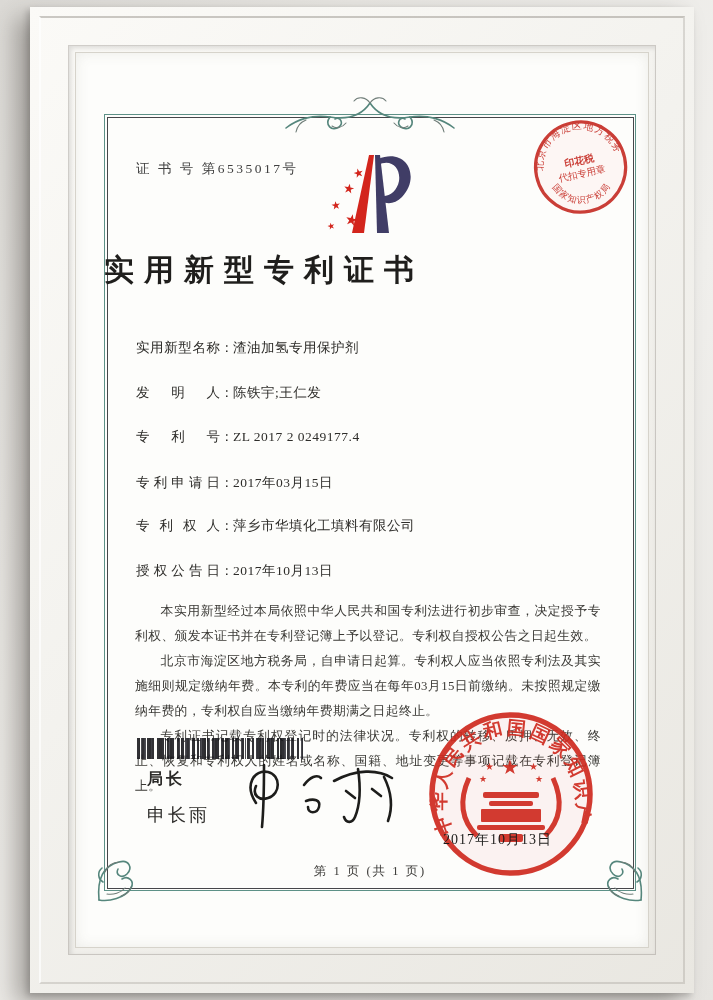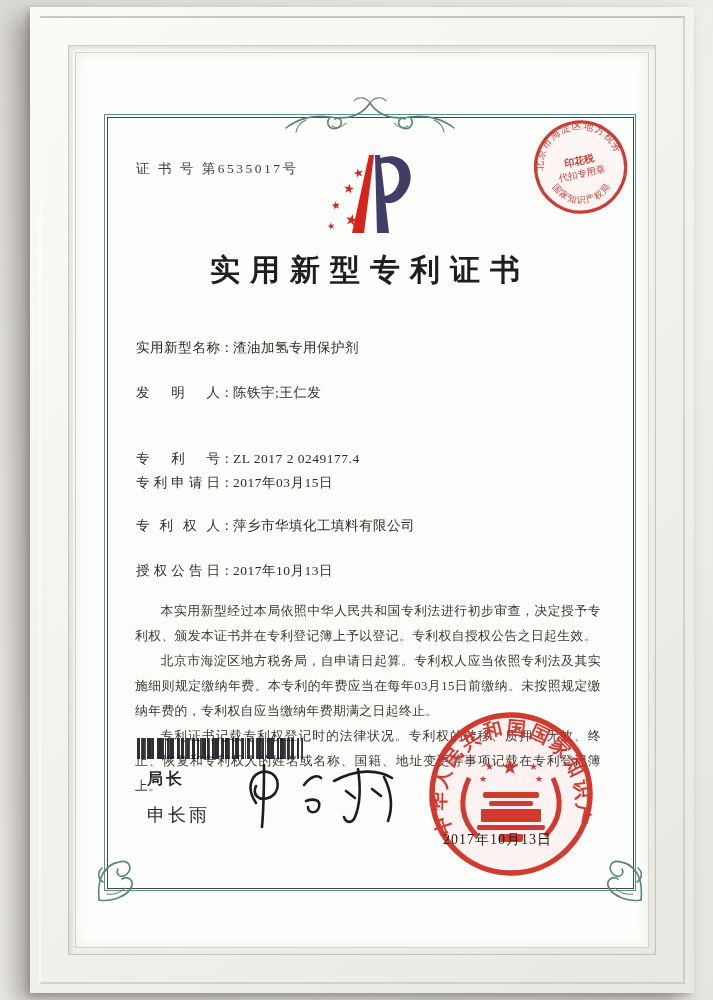--- a/index.html
+++ b/index.html
@@ -33,21 +33,21 @@
     border:1.5px solid #5d9187;
   }
   .border-box .inner-line { position:absolute; inset:1.5px; border:1px solid #46464a; }
   .orn { position:absolute; pointer-events:none; }
   .orn svg { display:block; }
   .orn-top { left:50%; top:-22px; transform:translateX(-50%); }
   .orn-bl { left:-12px; bottom:-14px; }
   .orn-br { right:-12px; bottom:-14px; transform:scaleX(-1); }
   
   .cert-no { position:absolute; left:60px; top:107px; font-size:13.5px; letter-spacing:2.5px; color:#404040; }
-  .title { position:absolute; left:28px; top:197px; width:532px; text-align:center;
+  .title { position:absolute; left:28px; top:197px; width:532px; text-align:left;
     font-size:30px; font-weight:bold; letter-spacing:10px; color:#1f1e1c; }
   .fld { position:absolute; left:60px; font-size:13.5px; white-space:nowrap; color:#2e2d2a; }
   .fld-label { display:inline-block; width:84px; text-align:justify; text-align-last:justify; }
   .fld-colon { display:inline-block; width:13px; }
   .fld-val { letter-spacing:.5px; }
   .paras { position:absolute; left:59px; top:546px; width:466px;
     font-size:12.8px; line-height:25px; text-align:justify; color:#3a3935; }
   .paras p { text-indent:2em; letter-spacing:.4px; }
   
   .barcode { position:absolute; left:61px; top:685px; width:166px; height:21px;
@@ -164,21 +164,21 @@
       </div>
 
       <div class="title">实用新型专利证书</div>
 
       <div class="fld" style="top:286px">
         <span class="fld-label">实用新型名称</span><span class="fld-colon">：</span><span class="fld-val">渣油加氢专用保护剂</span>
       </div>
       <div class="fld" style="top:331px">
         <span class="fld-label">发明人</span><span class="fld-colon">：</span><span class="fld-val">陈铁宇;王仁发</span>
       </div>
-      <div class="fld" style="top:397px">
+      <div class="fld" style="top:375px">
         <span class="fld-label">专利号</span><span class="fld-colon">：</span><span class="fld-val">ZL 2017 2 0249177.4</span>
       </div>
       <div class="fld" style="top:421px">
         <span class="fld-label">专利申请日</span><span class="fld-colon">：</span><span class="fld-val">2017年03月15日</span>
       </div>
       <div class="fld" style="top:464px">
         <span class="fld-label">专利权人</span><span class="fld-colon">：</span><span class="fld-val">萍乡市华填化工填料有限公司</span>
       </div>
       <div class="fld" style="top:509px">
         <span class="fld-label">授权公告日</span><span class="fld-colon">：</span><span class="fld-val">2017年10月13日</span>
@@ -230,16 +230,17 @@
             <rect x="52" y="117" width="68" height="5" rx="2"></rect>
             <path d="M44,70 C34,92 36,112 52,128" fill="none" stroke="#cf2a1f" stroke-width="5"></path>
             <path d="M128,70 C138,92 136,112 120,128" fill="none" stroke="#cf2a1f" stroke-width="5"></path>
             <rect x="74" y="126" width="24" height="8" rx="2"></rect>
           </g>
         </svg>
       </div>
 
       <div class="issue-date">2017年10月13日</div>
 
+      <div class="footer">第 1 页 (共 1 页)</div>
 
     </div>
   </div>
 </div>
 
 </body></html>

